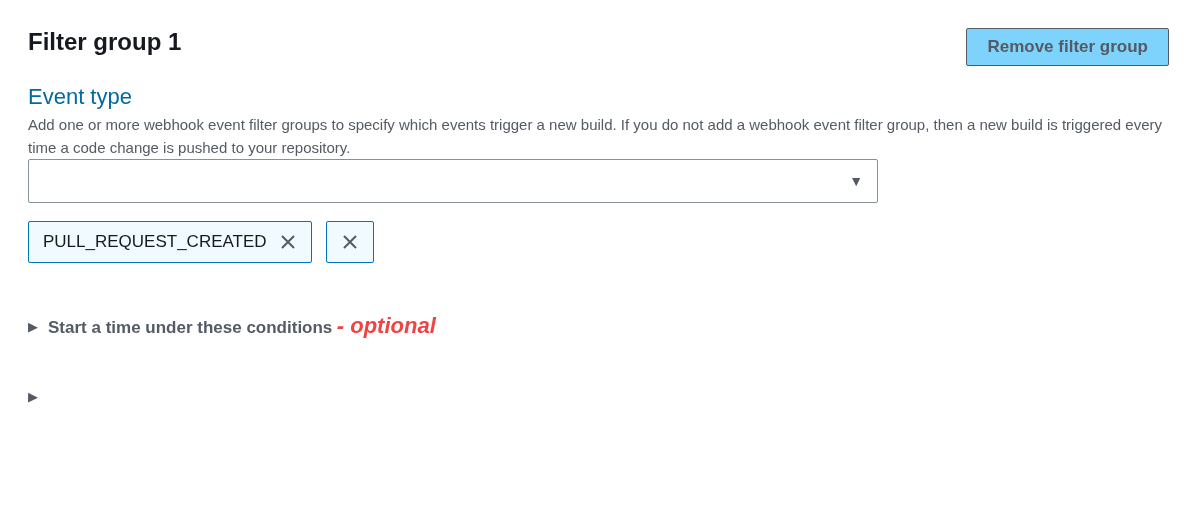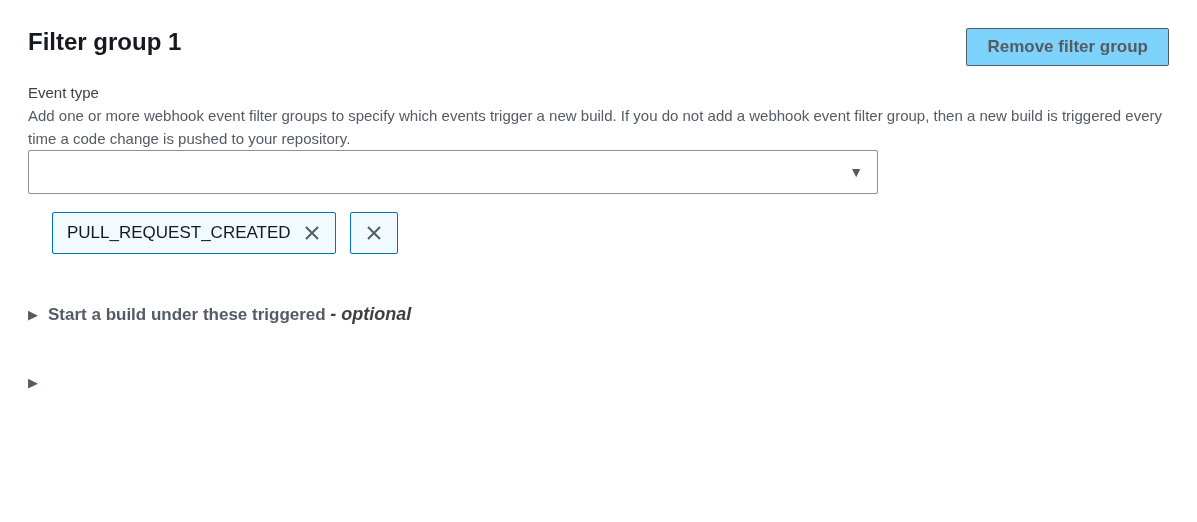--- a/index.html
+++ b/index.html
@@ -31,23 +31,23 @@
       border: 1px solid #545b64;
       border-radius: 2px;
       padding: 8px 20px;
       font-size: 17px;
       font-weight: 700;
       color: #545b64;
       cursor: pointer;
       font-family: inherit;
     }
     .field-label {
-      font-size: 15px;
+      font-size: 22px;
       font-weight: 400;
-      color: #404040;
+      color: #0369a1;
       margin-bottom: 4px;
     }
     .field-description {
       font-size: 15px;
       color: #545b64;
       line-height: 1.5;
       max-width: 1140px;
     }
     .dropdown {
       width: 850px;
@@ -64,21 +64,20 @@
     }
     .dropdown-caret {
       color: #545b64;
       font-size: 14px;
     }
     .tags-container {
       display: flex;
       flex-wrap: wrap;
       gap: 14px;
       margin-bottom: 50px;
-      margin-left: 24px;
     }
     .tag {
       display: inline-flex;
       align-items: center;
       border: 1px solid #0073bb;
       background: #f1faff;
       border-radius: 2px;
       padding: 10px 14px;
       gap: 12px;
     }
@@ -113,24 +112,24 @@
     .expand-caret {
       color: #545b64;
       font-size: 13px;
     }
     .expand-label {
       font-size: 17px;
       font-weight: 700;
       color: #545b64;
     }
     .expand-optional {
-      font-size: 18px;
+      font-size: 22px;
       font-weight: 700;
       font-style: italic;
-      color: #404040;
+      color: #ef4444;
     }
   </style>
 </head>
 <body>
 
 <div class="header-row">
   <h2 class="group-title">Filter group 1</h2>
   <button class="remove-button">Remove filter group</button>
 </div>
 
@@ -156,20 +155,20 @@
       <svg viewBox="0 0 16 16" fill="none">
           <path d="M2 2 L14 14 M14 2 L2 14"></path>
         </svg>
     </span>
   </div>
 </div>
 
 <div class="expandable">
   <span class="expand-caret">▶</span>
   <span>
-    <span class="expand-label">Start a build under these triggered</span>
+    <span class="expand-label">Start a time under these conditions</span>
     <span class="expand-optional">- optional</span>
   </span>
 </div>
 
 <div class="expandable">
   <span class="expand-caret">▶</span>
 </div>
 
 </body></html>

